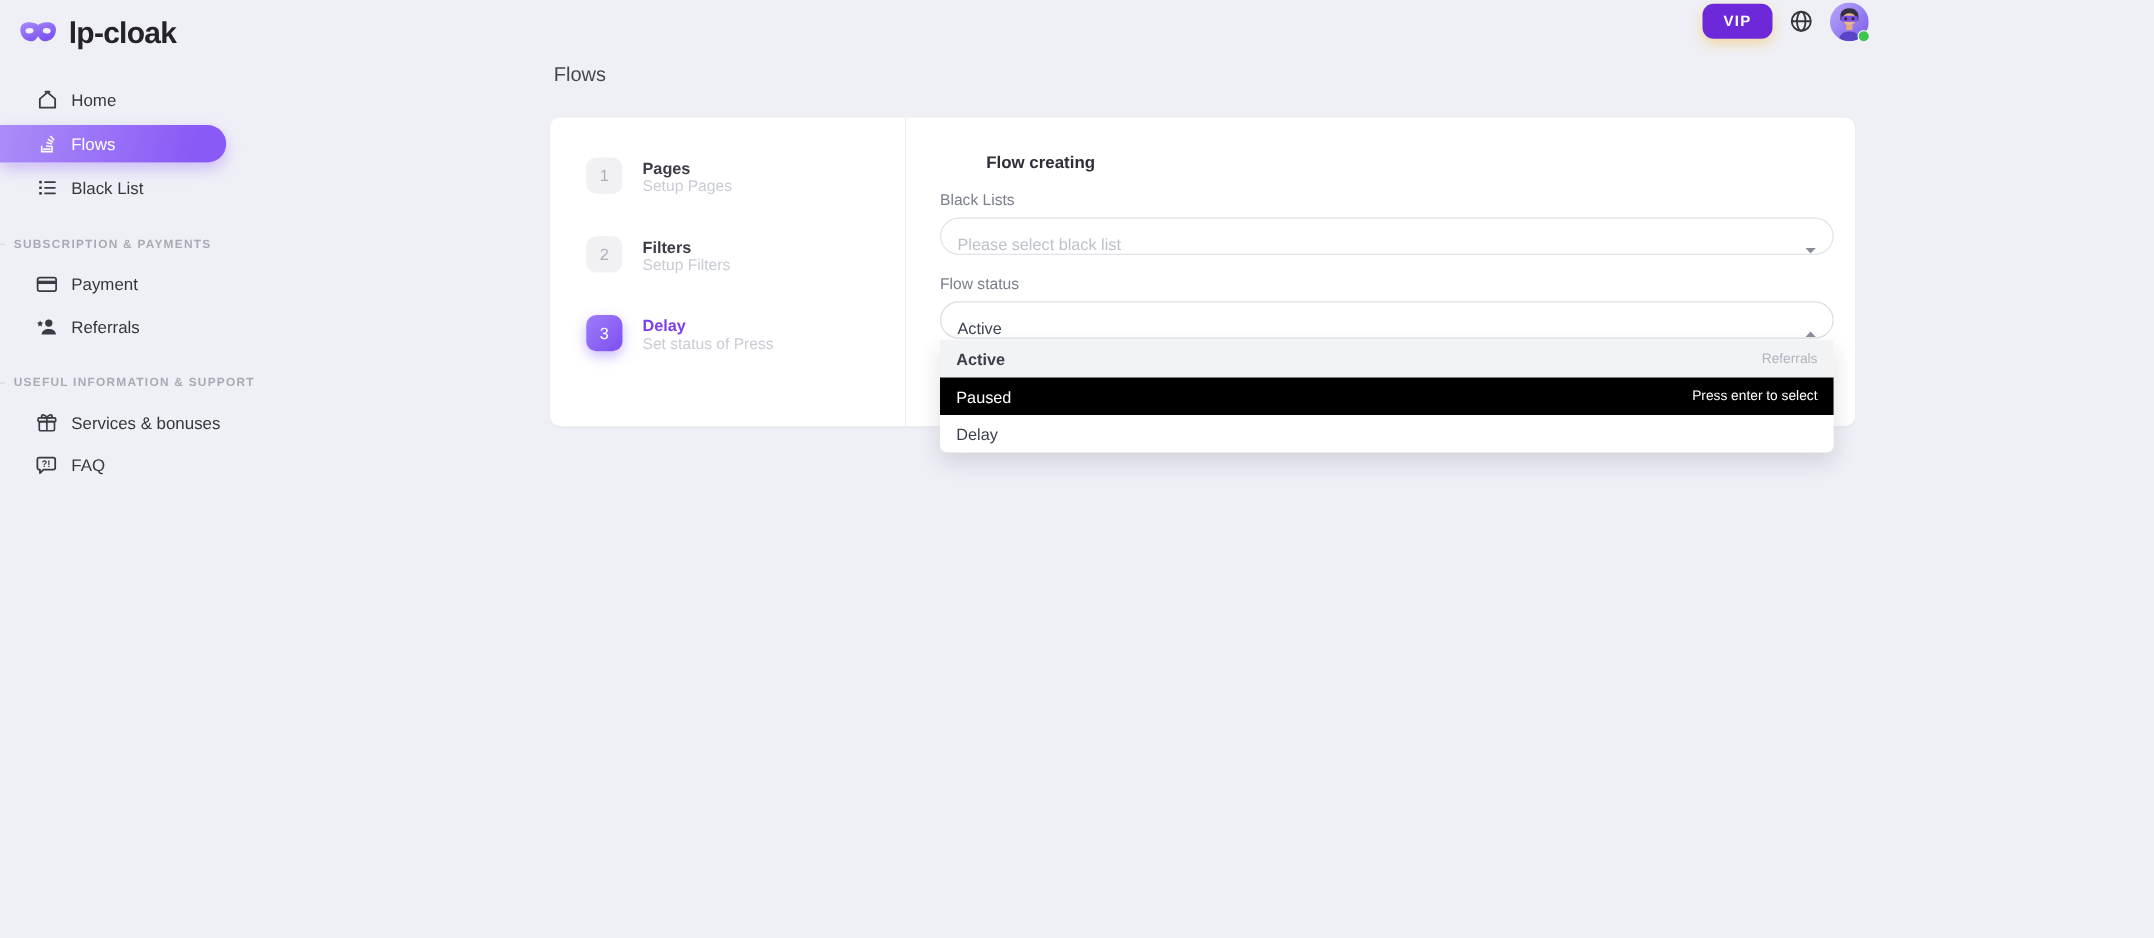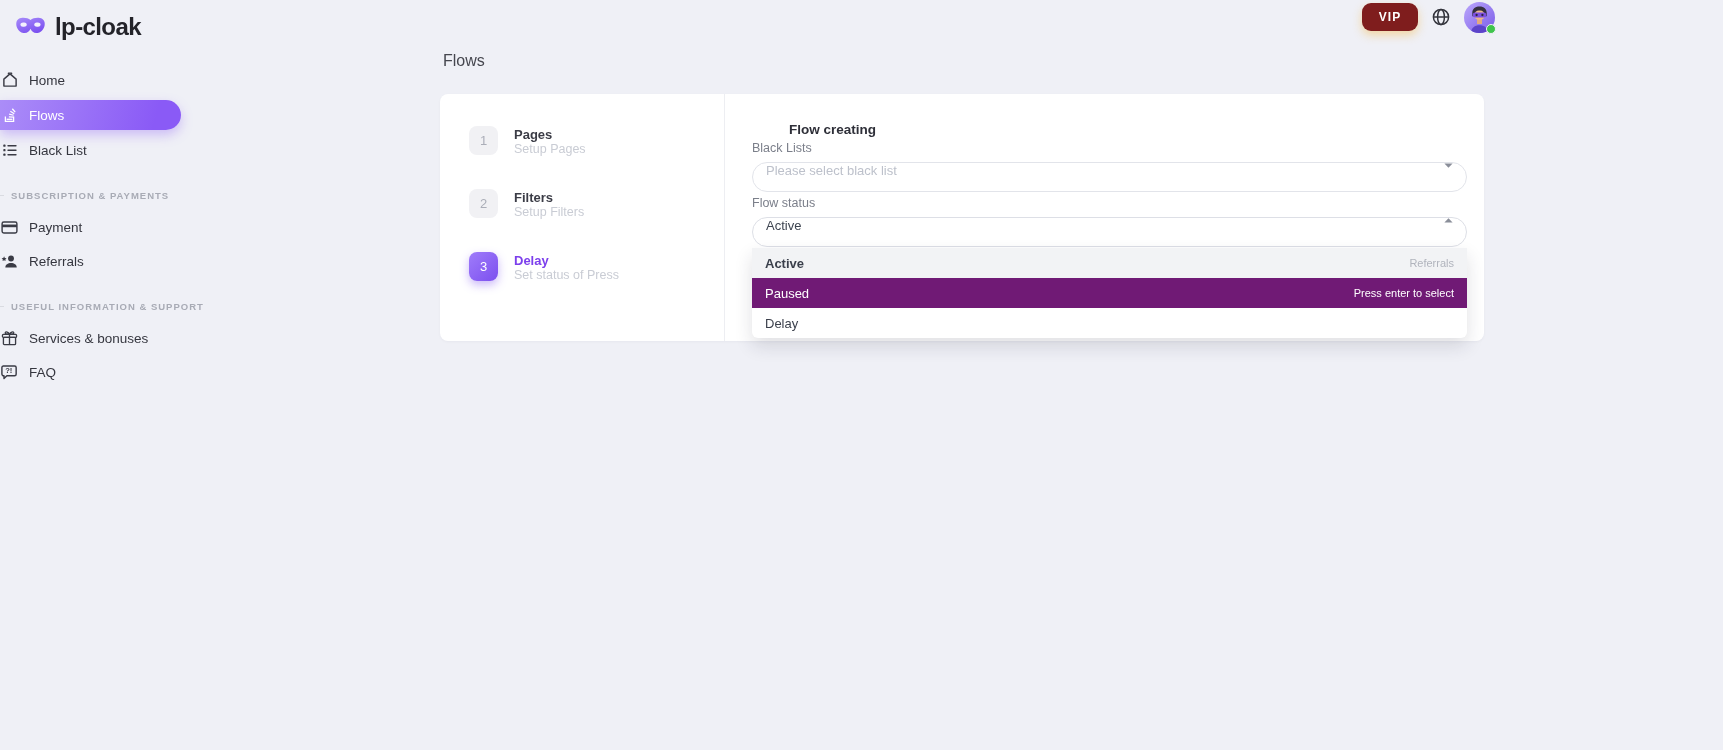--- a/index.html
+++ b/index.html
@@ -13,21 +13,21 @@
   }
 
   
   .sidebar { position:absolute; left:0; top:0; width:200px; padding-top:9px; }
   .logo { display:flex; align-items:center; gap:8px; padding-left:14px; height:36px; }
   .logo-text { font-size:24px; font-weight:bold; color:#232329; letter-spacing:-0.6px; }
 
   .nav { margin-top:18px; }
   .nav-item {
     display:flex; align-items:center; gap:10px;
-    height:34px; padding-left:0;
+    height:34px; padding-left:28px;
     font-size:13.5px; color:#35363F; cursor:pointer;
   }
   .nav-item .icn { width:19px; height:19px; display:flex; align-items:center; justify-content:center; flex:0 0 19px; }
   .nav-item.active {
     width:181px; height:30px; margin:3px 0;
     background:linear-gradient(105deg,#AB8DF8 0%, #8A5AF6 85%);
     border-radius:0 17px 17px 0;
     color:#FFFFFF;
     box-shadow:0 5px 12px rgba(138,90,246,.35);
   }
@@ -37,21 +37,21 @@
     font-size:9.5px; font-weight:bold; letter-spacing:1px;
     color:#A8ABB5; text-transform:uppercase; white-space:nowrap;
   }
   .section-header::before { content:""; flex:0 0 4px; height:1px; background:#D9DBE1; }
   .section-header::after  { content:""; flex:1 1 auto; height:1px; background:#D9DBE1; }
 
   
   .header-cluster { position:absolute; top:1px; left:1362px; display:flex; align-items:center; gap:13px; height:32px; }
   .vip-button {
     width:56px; height:28px; border:none; cursor:pointer;
-    background:#7f1d1d; border-radius:9px;
+    background:#6d28d9; border-radius:9px;
     color:#FFFFFF; font-weight:bold; font-size:12px; letter-spacing:1px;
     font-family:"Liberation Sans", sans-serif;
     display:flex; align-items:center; justify-content:center;
     box-shadow:0 4px 10px rgba(246,182,61,.45);
   }
   .globe-button { width:20px; height:20px; display:flex; cursor:pointer; }
   .avatar-wrap { position:relative; width:31px; height:31px; cursor:pointer; }
   .online-dot {
     position:absolute; right:-1px; bottom:-1px;
     width:10px; height:10px; border-radius:50%;
@@ -79,46 +79,46 @@
   .step.active .step-num {
     background:linear-gradient(135deg,#9F7CFA,#7C4FEF); color:#FFFFFF;
     box-shadow:0 4px 10px rgba(124,79,239,.4);
   }
   .step-title { font-size:13px; font-weight:bold; color:#3B3C46; padding-top:1px; }
   .step.active .step-title { color:#7C3FEC; }
   .step-sub { font-size:12.5px; color:#C9CCD4; margin-top:0; }
 
   .form { flex:1 1 auto; padding:28px 17px 0 27px; position:relative; }
   .form-heading { font-size:13.5px; font-weight:bold; color:#2E2F38;margin-left:37px; }
-  .field-label { font-size:12.5px; color:#7B7F8A; margin:4px 0 7px; }
+  .field-label { font-size:12.5px; color:#7B7F8A; margin:16px 0 7px; }
   .select {
     height:30px; background:#FFFFFF;
     border:1px solid #E2E4EA; border-radius:15px;
-    display:flex; align-items:flex-start; justify-content:space-between;
+    display:flex; align-items:flex-end; justify-content:space-between;
     padding:0 13px; font-size:13px; color:#3D4450; cursor:pointer;
   }
   .select .placeholder { color:#BDC1CB; }
   .select .caret { display:flex; }
   .select.open { border-color:#DDDFE6; }
 
   .dropdown {
     margin-top:1px;
     background:#FFFFFF; border-radius:0 0 6px 6px;
     box-shadow:0 8px 18px rgba(35,38,59,.14);
     position:relative; z-index:5; overflow:hidden;
   }
   .option {
     height:30px; padding:0 13px;
     display:flex; align-items:center; justify-content:space-between;
     font-size:13px; color:#3A3F4B; cursor:pointer;
   }
   .option .meta { font-size:11px; }
   .option.selected { background:#F2F3F5; font-weight:bold; }
   .option.selected .meta { color:#B1B4BD; font-weight:normal; }
-  .option.highlighted { background:#701a75; color:#FFFFFF; }
+  .option.highlighted { background:#000000; color:#FFFFFF; }
   .option.highlighted .meta { color:#FFFFFF; }
 </style>
 </head>
 <body>
 
 <div class="sidebar">
   <div class="logo">
     <span class="icn" style="width:33px;height:24px">
       <svg width="33" height="23" viewBox="0 0 32 20">
         <defs>

